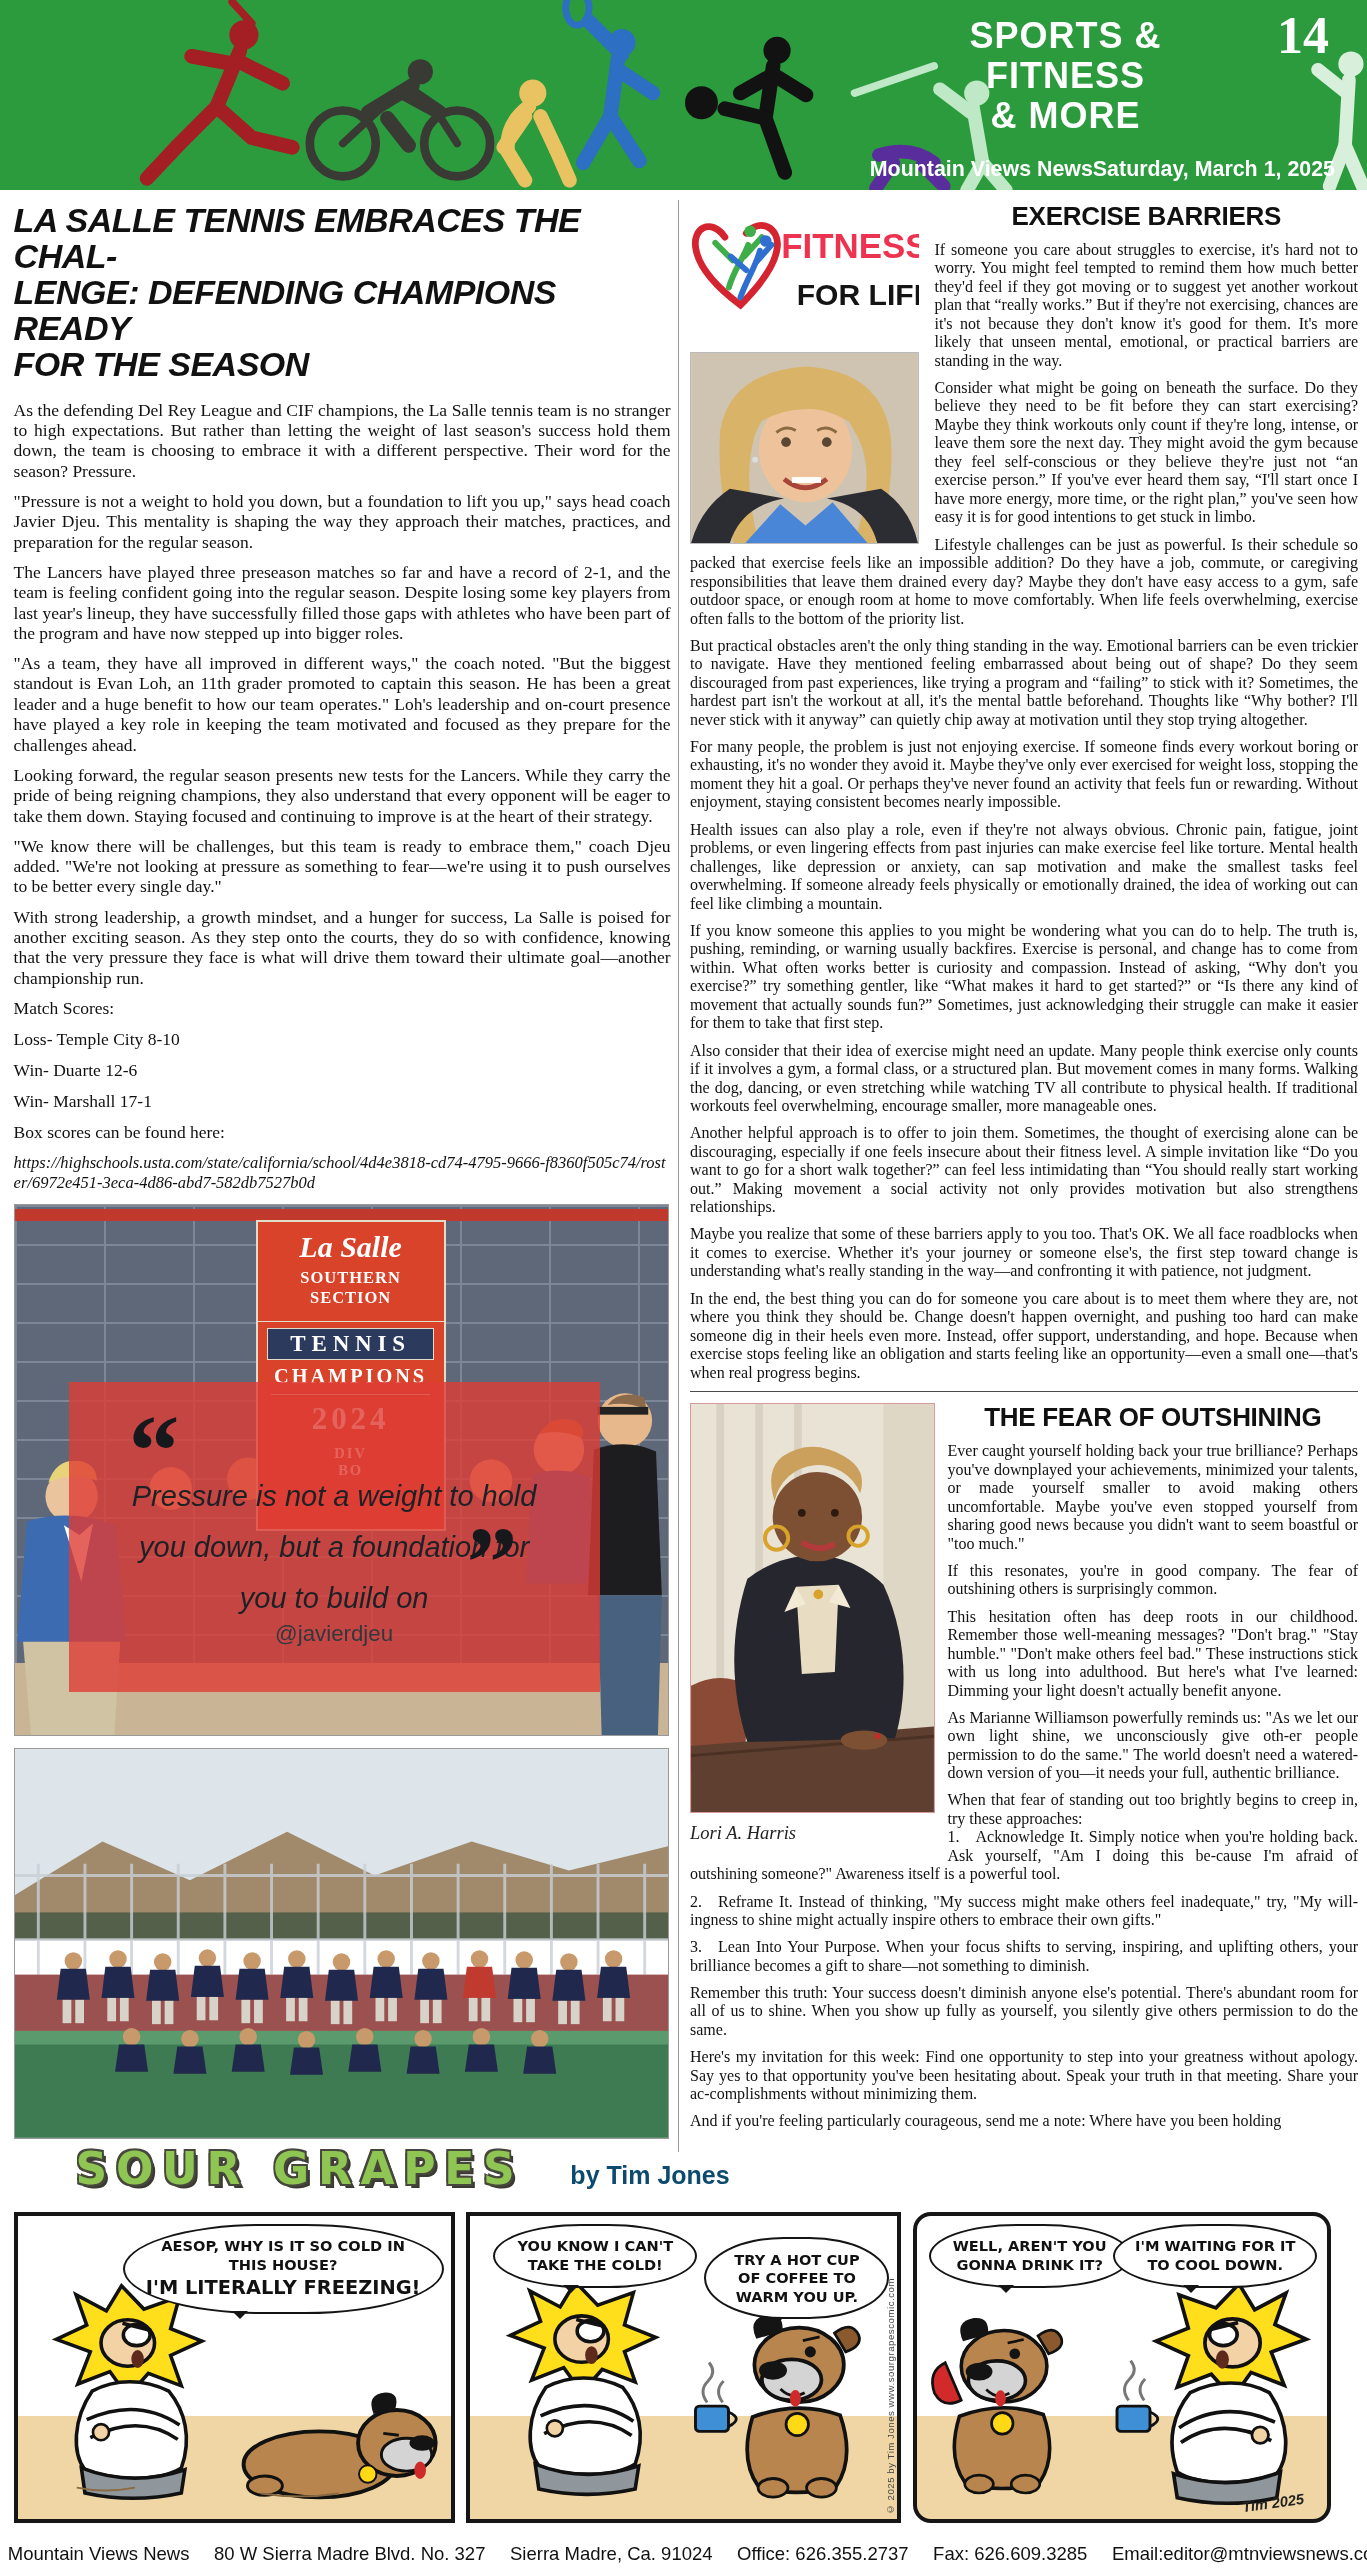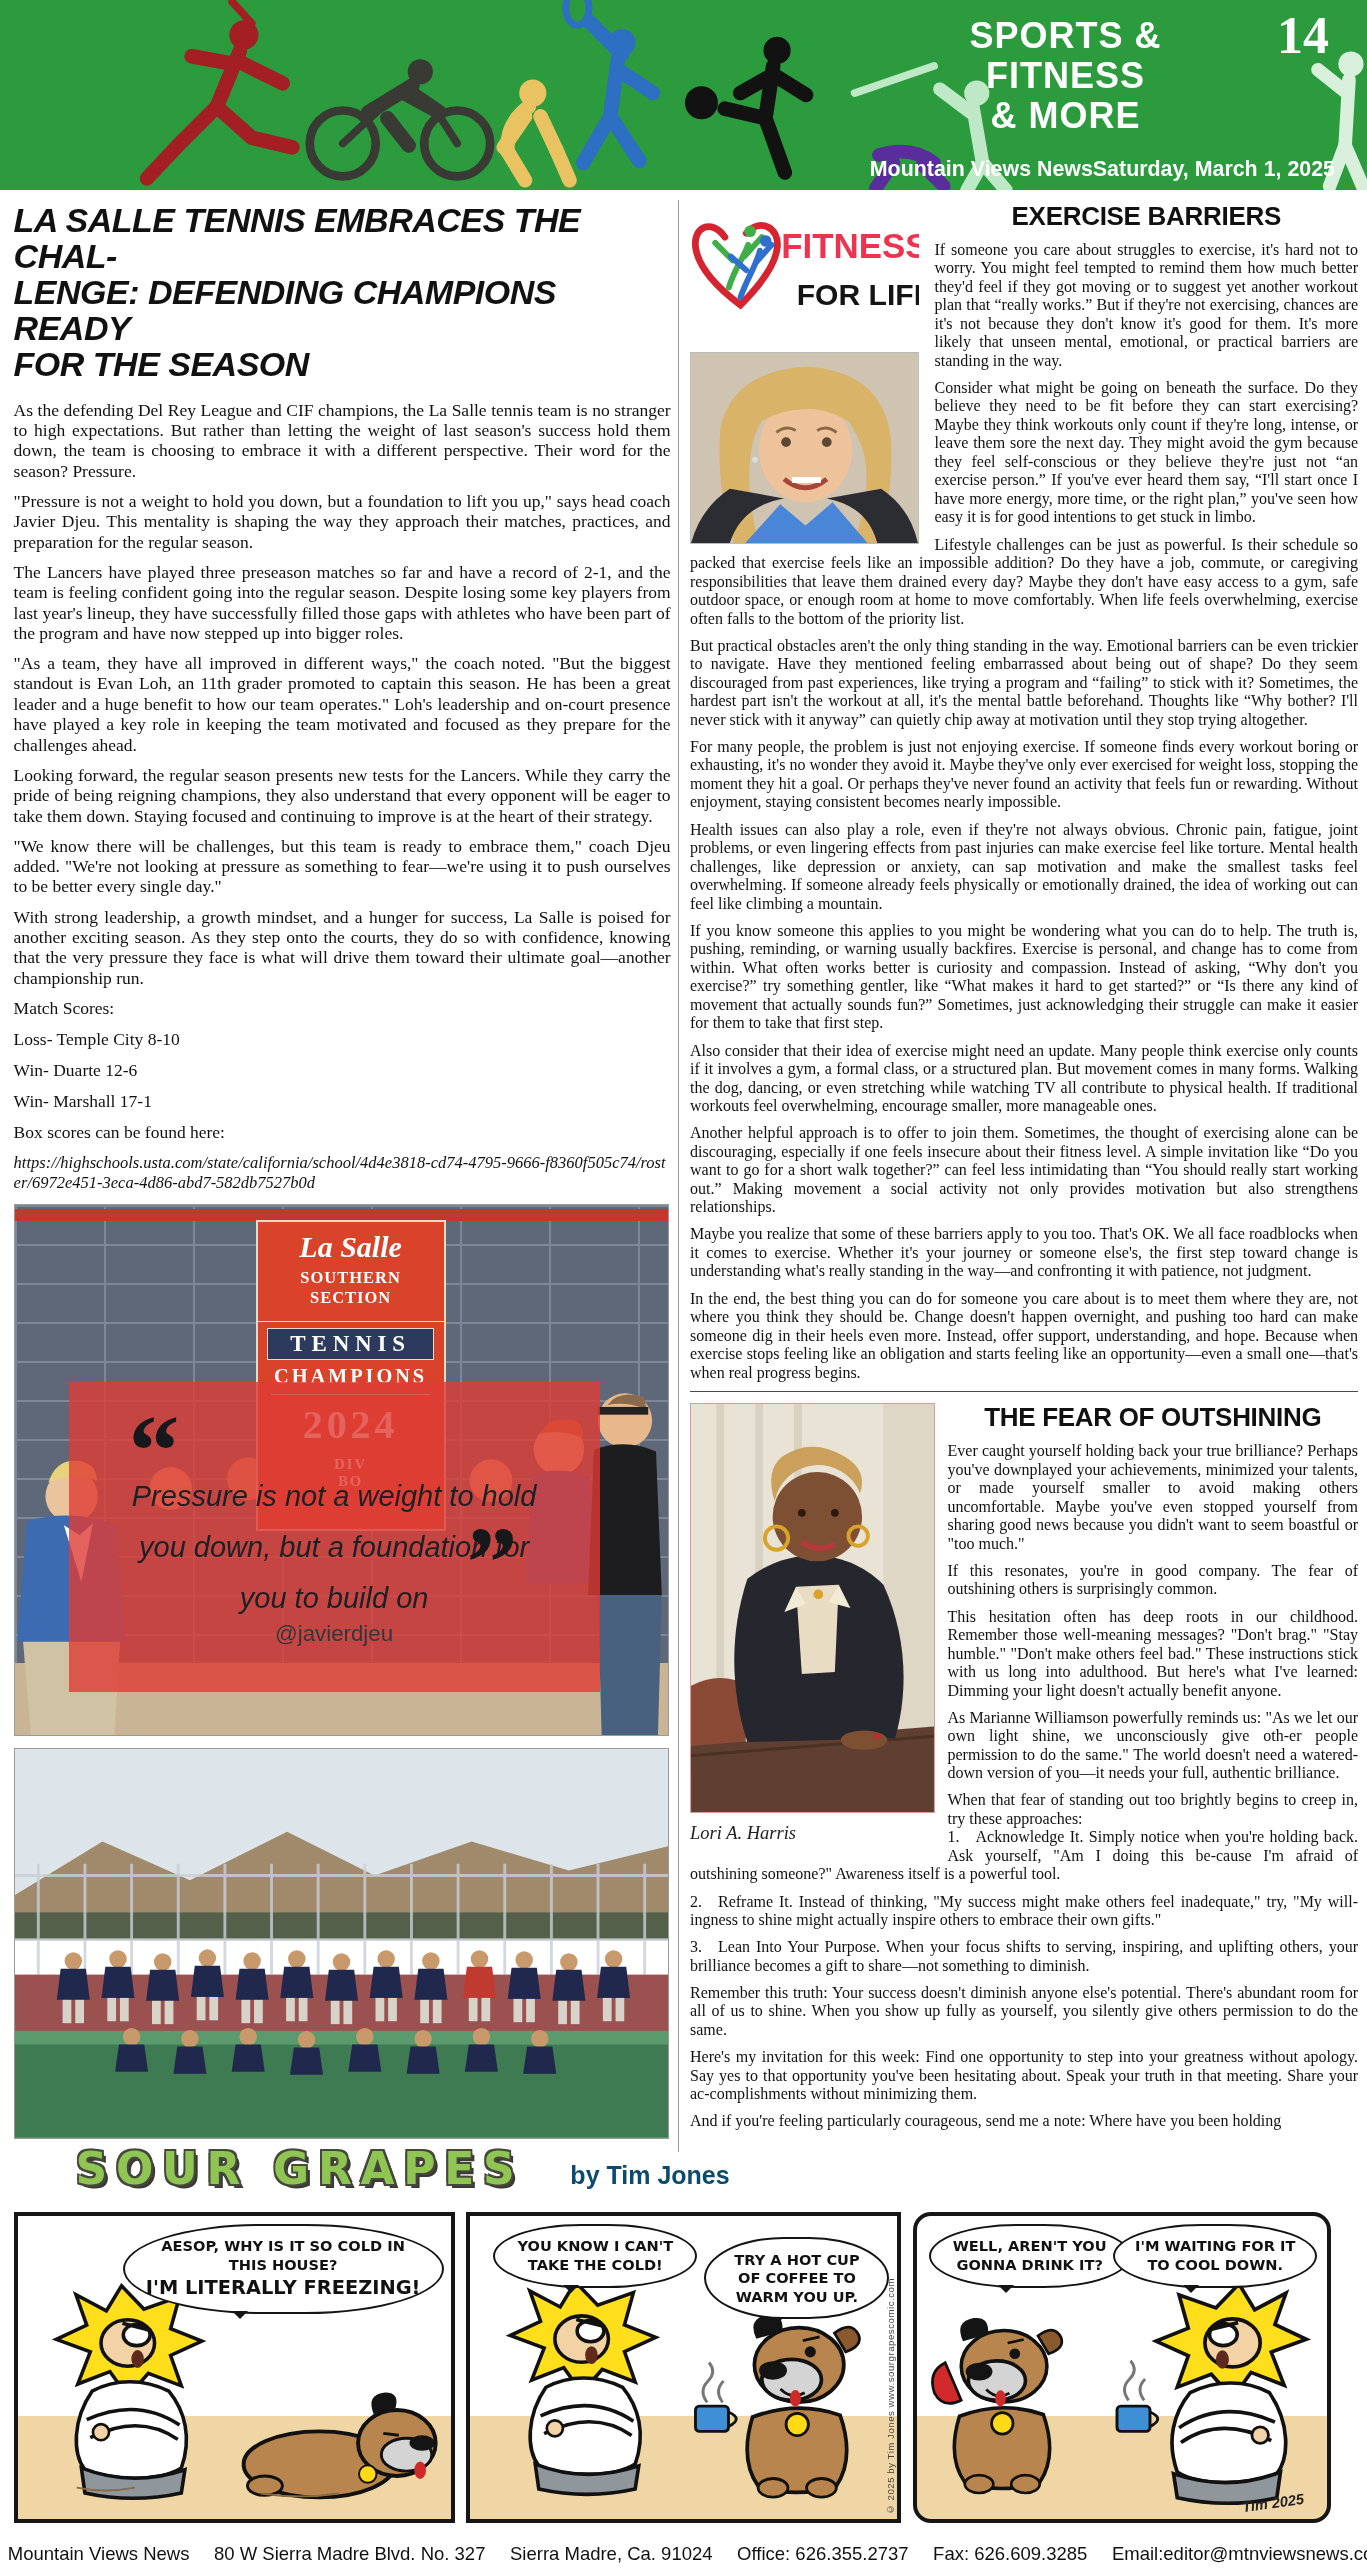--- a/index.html
+++ b/index.html
@@ -31,21 +31,21 @@
      background-size:89px 39px;}
   .quote-photo .rail{position:absolute;left:0;top:3.9px;width:100%;height:12.6px;background:#c1392d;}
   .quote-photo .ground{position:absolute;left:0;bottom:0;width:100%;height:72px;background:#c9b595;}
   .quote-photo svg.kids{position:absolute;left:0;top:0;z-index:1;}
   .cif-banner{position:absolute;left:241px;top:15.5px;width:186px;height:307px;background:#d8432a;border:2.9px solid #e3dcc8;
       color:#fff;text-align:center;z-index:1;font-family:"Liberation Serif",serif;}
   .cif-school{font-style:italic;font-size:30px;font-weight:700;margin-top:7.8px;}
   .cif-l2{font-size:16.5px;font-weight:700;letter-spacing:1px;margin-top:3.9px;border-bottom:1.9px solid #e3dcc8;padding-bottom:13px;}
   .cif-l3{font-size:23px;font-weight:700;letter-spacing:5.8px;background:#2c3a5e;border:1.9px solid #e3dcc8;margin:5.8px 9.7px 0;padding:1.9px 0;}
   .cif-l4{font-size:20.4px;font-weight:700;letter-spacing:2.9px;margin-top:5.8px;border-bottom:1.9px solid #e3dcc8;padding-bottom:5.8px;margin-left:13.6px;margin-right:13.6px;}
-  .cif-year{font-size:40px;font-weight:700;letter-spacing:3.9px;margin-top:5.8px;}
+  .cif-year{font-size:31px;font-weight:700;letter-spacing:3.9px;margin-top:5.8px;}
   .cif-div{font-size:14.6px;font-weight:700;letter-spacing:1.9px;margin-top:7.8px;}
   .cif-bo{font-size:14.6px;font-weight:700;letter-spacing:1.9px;}
   .q-overlay{position:absolute;left:54px;right:68px;top:177px;bottom:43px;background:rgba(222,60,52,.8);z-index:2;}
   .q-open,.q-close{position:absolute;font-family:"Liberation Serif",serif;font-weight:700;font-size:102px;line-height:.55;color:#16181c;}
   .q-open{left:60px;top:41px;}
   .q-close{right:82px;bottom:101px;}
   .q-text{position:absolute;left:54px;right:54px;top:89px;font-family:"Liberation Sans",sans-serif;font-style:italic;
       font-size:29px;line-height:51px;text-align:center;color:#1d2126;}
   .q-attr{position:absolute;left:0;right:0;bottom:45px;text-align:center;font-family:"Liberation Sans",sans-serif;font-size:22.3px;color:#33373d;}
 

